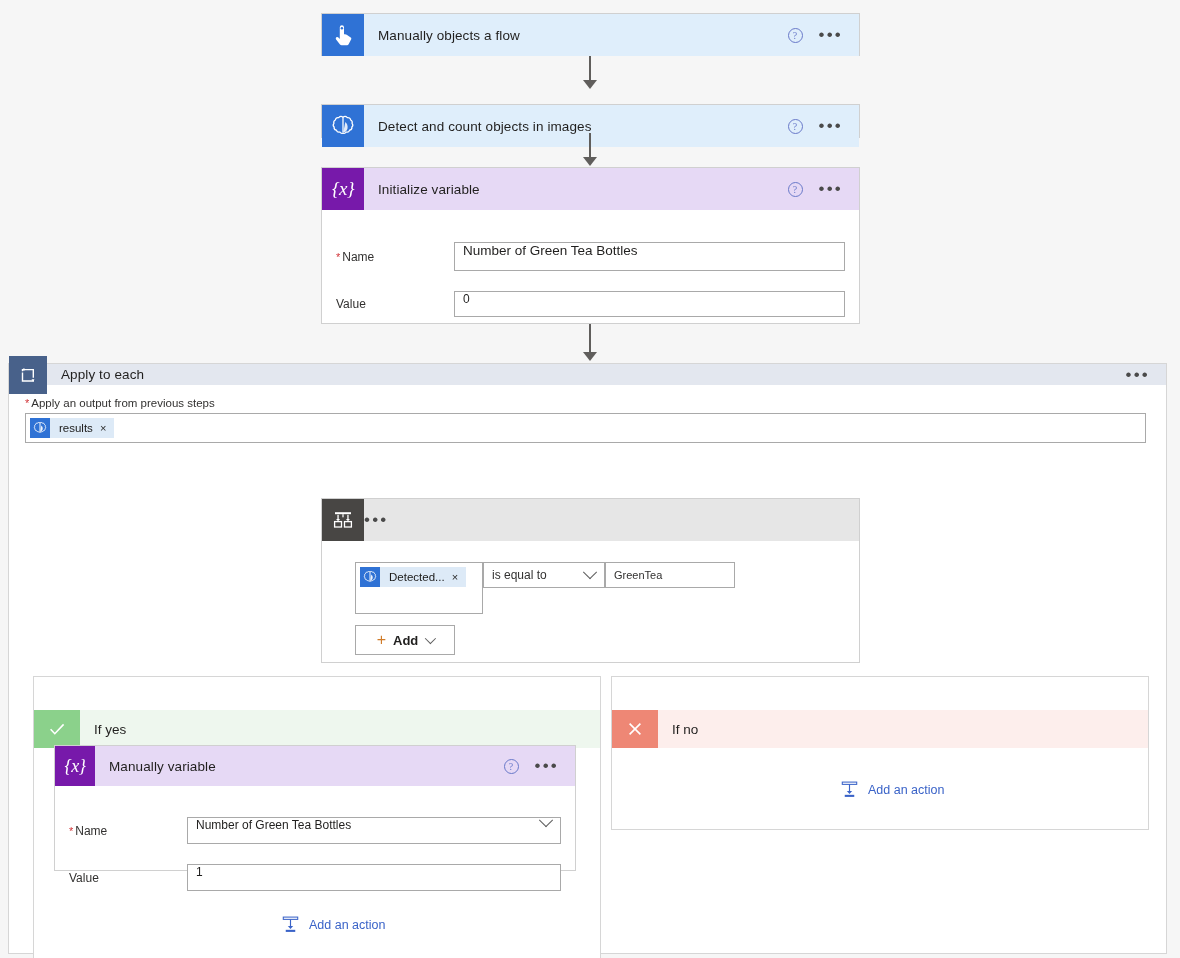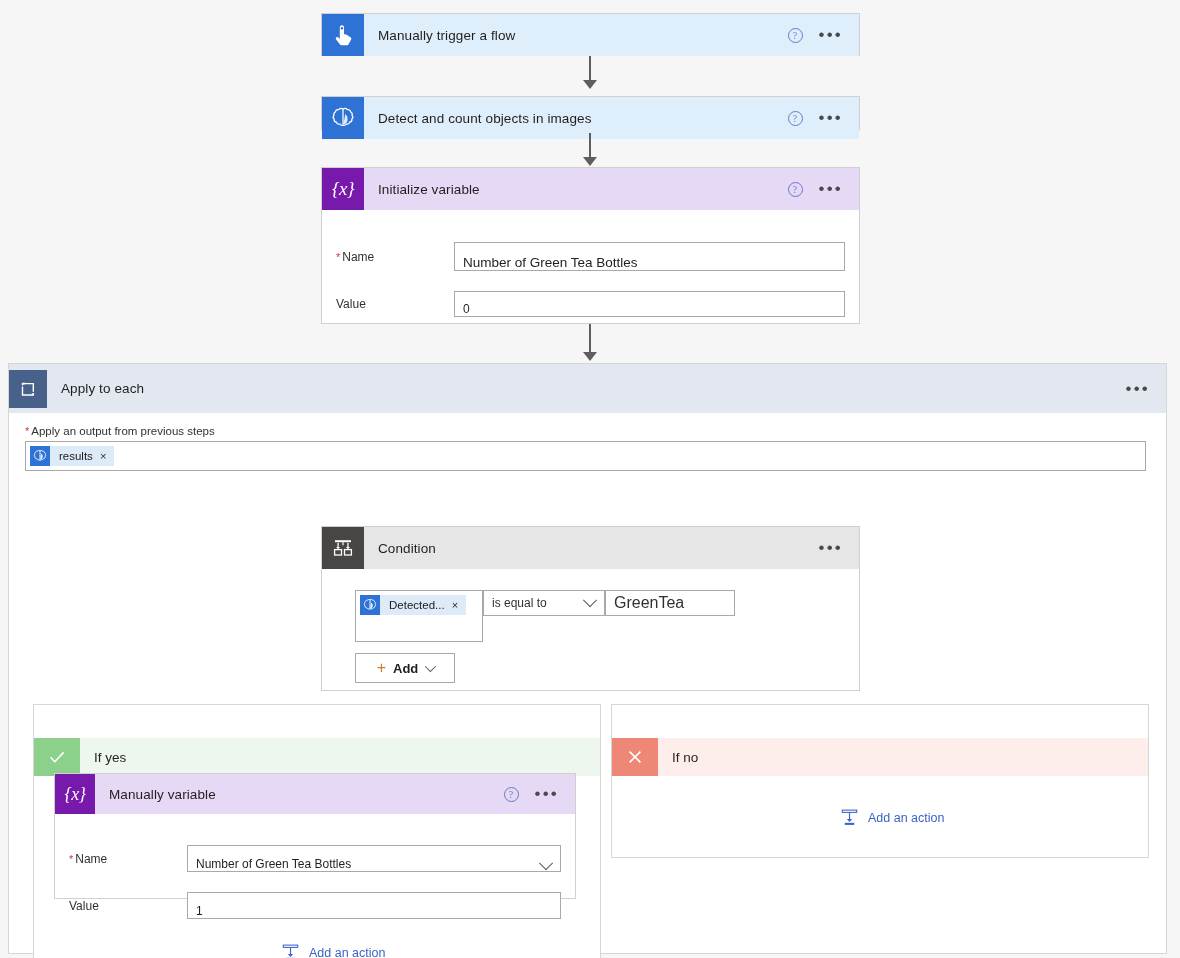--- a/index.html
+++ b/index.html
@@ -96,21 +96,21 @@
     color: #323130;
   }
   .req { color: #d13438; margin-right: 2px; font-size: 11px; }
   .field {
     flex: 1 1 auto;
     height: 26px;
     border: 1px solid #a9a9a9;
     background: #fff;
     box-sizing: border-box;
     display: flex;
-    align-items: flex-end;
+    align-items: flex-start;
     padding: 0 8px;
     font-size: 12px;
     color: #201f1e;
     position: relative;
   }
   .field.tall { height: 29px; font-size: 13.5px; }
   .chev {
     position: absolute;
     right: 9px;
     width: 9px; height: 9px;
@@ -137,21 +137,21 @@
   #loop-container {
     position: absolute;
     left: 8px; top: 363px;
     width: 1159px; height: 591px;
     background: #ffffff;
     border: 1px solid #d6d6d6;
     box-sizing: border-box;
   }
   #loop-header {
     display: flex; align-items: center;
-    height: 49px;
+    height: 21px;
     background: #e3e7ef;
   }
   #loop-header .card-icon { width: 38px; flex: 0 0 38px; height: 38px; }
   #loop-body { padding: 12px 16px; position: relative; height: 551px; box-sizing: border-box; }
   .sublabel {
     font-size: 11.5px;
     color: #323130;
     margin-bottom: 4px;
   }
   #token-box {
@@ -201,21 +201,21 @@
     font-size: 12px;
     position: relative;
   }
   .op-value {
     width: 130px; height: 26px;
     border: 1px solid #a9a9a9;
     background: #fff;
     box-sizing: border-box;
     display: flex; align-items: center;
     padding: 0 8px;
-    font-size: 16px;
+    font-size: 11px;
   }
   .add-btn {
     margin-top: 11px;
     width: 100px; height: 30px;
     border: 1px solid #a9a9a9;
     background: #fff;
     box-sizing: border-box;
     display: flex; align-items: center; justify-content: center;
     gap: 7px;
     font-size: 13px;
@@ -269,32 +269,32 @@
 <div class="canvas">
 
   <div class="card" style="left:321px; top:13px; width:539px; height:43px;">
     <div class="card-header hdr-blue">
       <div class="card-icon ico-blue">
         <svg width="21" height="22" viewBox="0 0 21 22" aria-hidden="true">
           <path d="M8.9 1.2a2.1 2.1 0 0 1 2.1 2.1v7.0h1.1c.6 0 1.1.2 1.6.5l4.0 2.6c.6.4.8 1.2.5 1.8l-2.6 5.1c-.3.6-.9.9-1.5.9H8.6c-.6 0-1.2-.3-1.6-.8L3.1 15.4c-.5-.7-.4-1.6.3-2.1.6-.5 1.5-.4 2.0.2l1.4 1.6V3.3A2.1 2.1 0 0 1 8.9 1.2z" fill="#ffffff"></path>
           <circle cx="8.9" cy="4.3" r="1.25" fill="#2f72d5"></circle>
         </svg>
       </div>
-      <div class="card-title">Manually trigger a flow</div>
+      <div class="card-title">Manually objects a flow</div>
       <div class="hdr-actions">
         <div class="help-icon">?</div>
         <div class="ellipsis">•••</div>
       </div>
     </div>
   </div>
 
   <div class="connector" style="left:589px; top:56px; height:26px;"></div>
   <div class="arrowhead" style="left:583px; top:80px;"></div>
 
-  <div class="card" style="left:321px; top:96px; width:539px; height:34px;">
+  <div class="card" style="left:321px; top:104px; width:539px; height:34px;">
     <div class="card-header hdr-blue">
       <div class="card-icon ico-blue">
         <svg width="24" height="24" viewBox="0 0 24 24" aria-hidden="true">
           <path d="M12 3.2c-1.3-1-3.2-.8-4.3.4-1.6-.3-3.1.8-3.4 2.4-1.2.6-1.8 2-1.4 3.3-.9 1.1-.8 2.7.2 3.7-.2 1.5.8 2.9 2.3 3.2.5 1.4 2 2.2 3.4 1.8.8 1.1 2.3 1.5 3.2.9" fill="none" stroke="#ffffff" stroke-width="1.25"></path>
           <path d="M12 3.2c1.3-1 3.2-.8 4.3.4 1.6-.3 3.1.8 3.4 2.4 1.2.6 1.8 2 1.4 3.3.9 1.1.8 2.7-.2 3.7.2 1.5-.8 2.9-2.3 3.2-.5 1.4-2 2.2-3.4 1.8-.8 1.1-2.3 1.5-3.2.9" fill="none" stroke="#ffffff" stroke-width="1.25"></path>
           <path d="M12 3.0v15.6" stroke="#ffffff" stroke-width="1.25" fill="none"></path>
           <path d="M12.3 18.6c2.4-.5 4-2.3 4.3-4.6.3-2.4-.7-4.6-2.3-6" fill="#ffffff" opacity=".85"></path>
         </svg>
       </div>
       <div class="card-title">Detect and count objects in images</div>
@@ -384,21 +384,20 @@
               <rect x="3" y="3.2" width="16" height="2" fill="#fff"></rect>
               <rect x="5.4" y="5.8" width="1.3" height="4.4" fill="#fff"></rect>
               <rect x="15.3" y="5.8" width="1.3" height="4.4" fill="#fff"></rect>
               <rect x="10.4" y="5.2" width="1.2" height="3.1" fill="#fff"></rect>
               <path d="M6.05 12.3l-2.0-2.4h4.0z" fill="#fff"></path>
               <path d="M15.95 12.3l-2.0-2.4h4.0z" fill="#fff"></path>
               <rect x="2.6" y="12.6" width="6.9" height="5.4" fill="none" stroke="#fff" stroke-width="1.3"></rect>
               <rect x="12.5" y="12.6" width="6.9" height="5.4" fill="none" stroke="#fff" stroke-width="1.3"></rect>
             </svg>
           </div>
-          <div class="card-title">Condition</div>
           <div class="hdr-actions">
             <div class="ellipsis">•••</div>
           </div>
         </div>
         <div class="form" style="padding:21px 0 0 33px;">
           <div class="cond-row">
             <div class="operand-box">
               <span class="token">
                 <span class="tok-ico">
                   <svg width="14" height="14" viewBox="0 0 24 24" aria-hidden="true">

